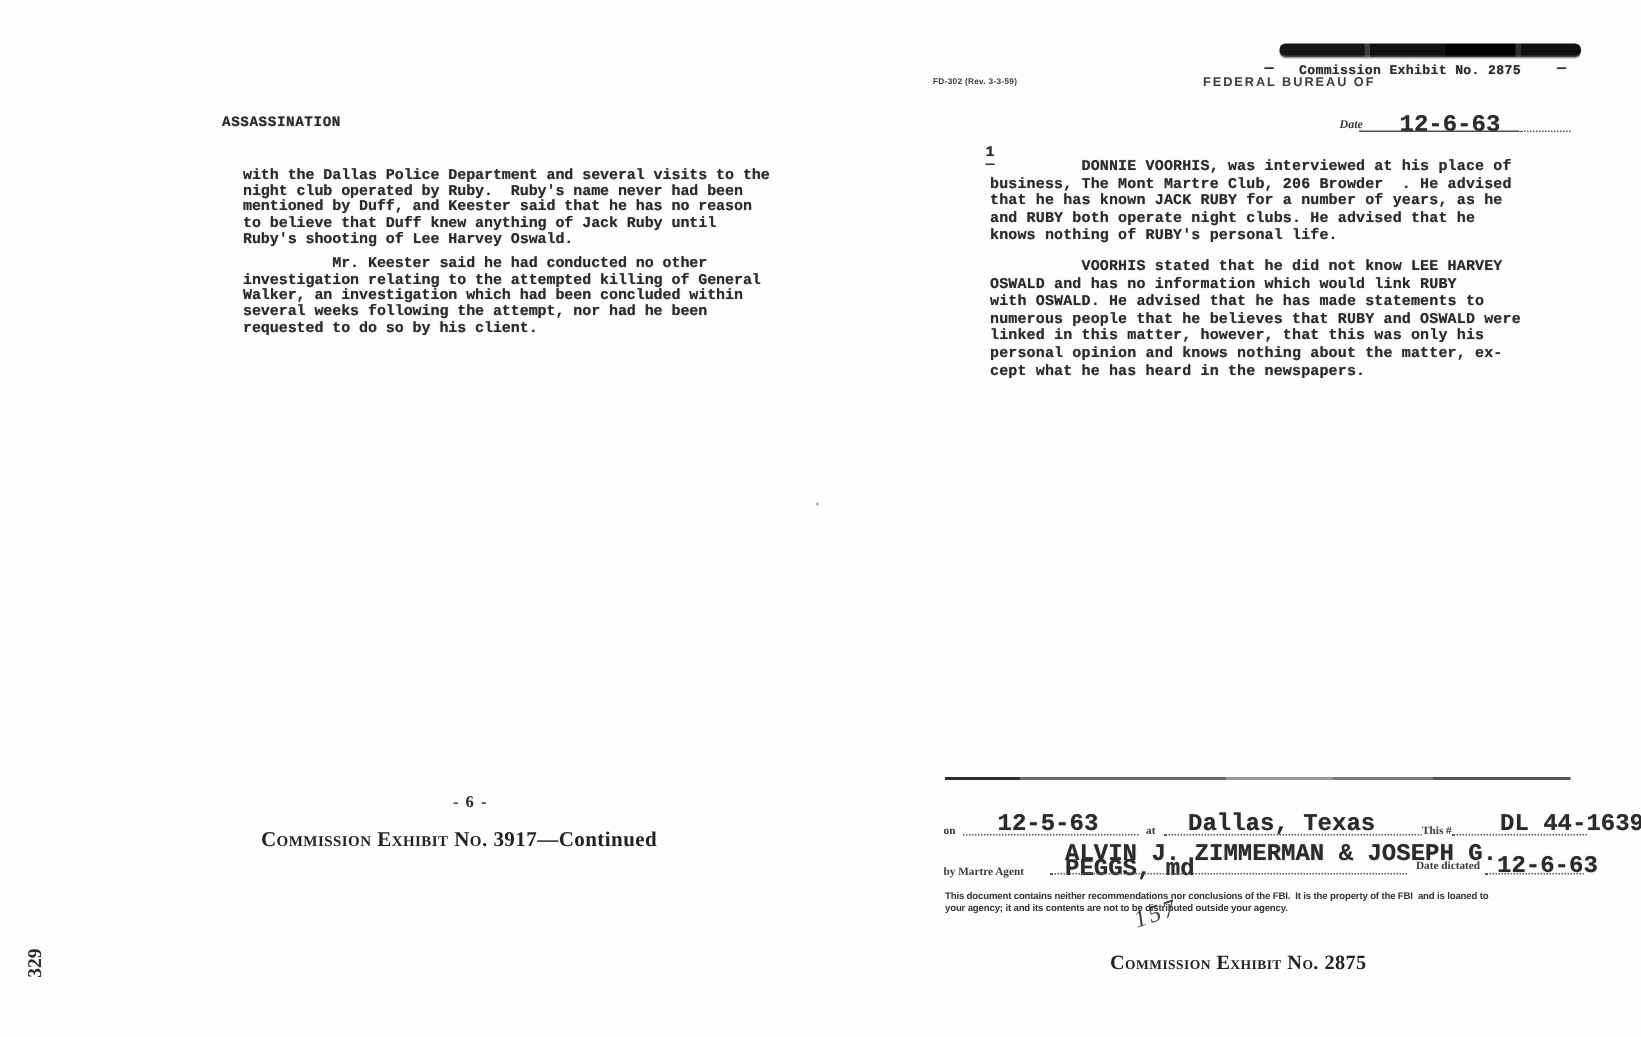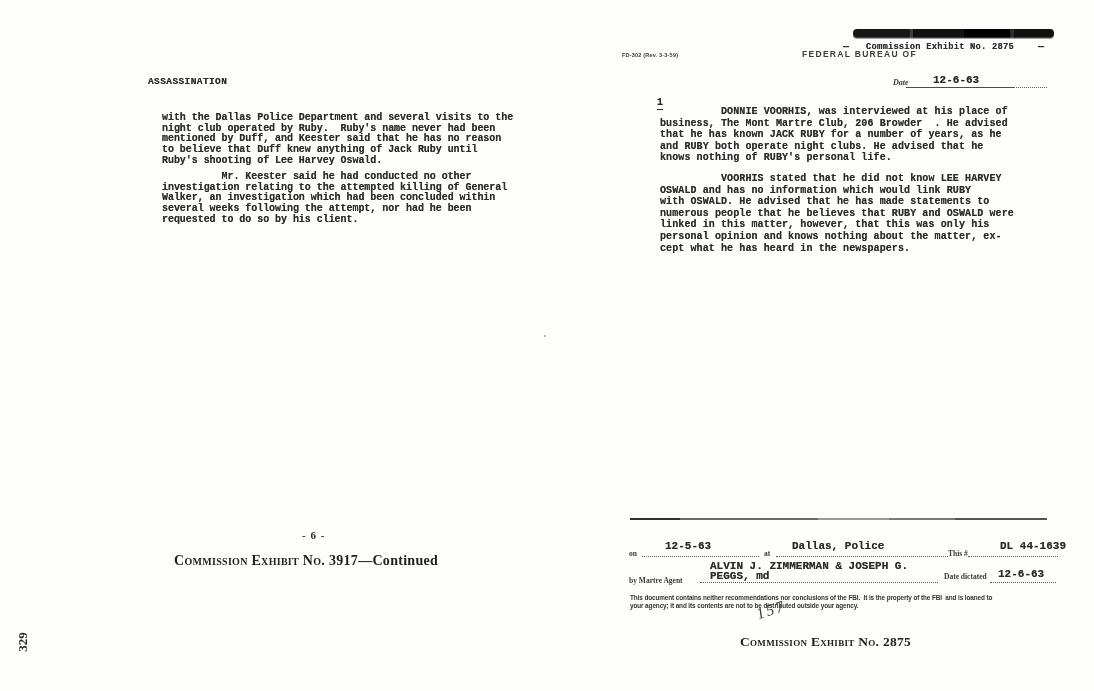--- a/index.html
+++ b/index.html
@@ -37,21 +37,21 @@
   
   .form-id{font-family:"Liberation Sans","DejaVu Sans",sans-serif;font-size:5.5px;font-weight:700;color:#3a3a3a;letter-spacing:0.2px;}
   .agency{font-family:"Liberation Sans","DejaVu Sans",sans-serif;font-size:8.5px;font-weight:700;color:#3c3c3c;letter-spacing:1.3px;white-space:nowrap;padding-left:47px;}
   .sticker{
     background:linear-gradient(90deg,#161616 0 28%,#3d3d3d 28.5% 30%,#111 30% 55%,#000 55% 78%,#2e2e2e 78.5% 80%,#101010 80% 100%);
     border-radius:4px;
     box-shadow:0 1px 0 rgba(0,0,0,0.35), inset 0 -1px 0 rgba(255,255,255,0.18);
   }
   .stamp-text{font-size:8.8px;letter-spacing:0.2px;}
   .flabel{font-family:"Liberation Serif","DejaVu Serif",serif;font-size:7.5px;font-weight:700;color:#3a3a3a;white-space:nowrap;}
-  .fvalue{font-size:11px;white-space:nowrap;}
+  .fvalue{font-size:16px;white-space:nowrap;}
   .fline{border-bottom:1.3px dotted #5a5a5a;height:0;}
   .fline-solid{border-bottom:1px solid #4d4d4d;height:0;}
   .date-label{font-family:"Liberation Serif","DejaVu Serif",serif;font-style:italic;font-size:8px;font-weight:700;color:#3a3a3a;}
   .sep{background:linear-gradient(90deg,#2f2f2f 0 12%,#6a6a6a 12% 45%,#9a9a9a 45% 62%,#7a7a7a 62% 78%,#555 78% 100%);height:1.6px;}
   .disclaimer{
     font-family:"Liberation Sans","DejaVu Sans",sans-serif;
     font-size:6.4px;font-weight:700;color:#333;line-height:7.6px;
     letter-spacing:-0.1px;white-space:pre;
   }
   .handwriting{
@@ -127,21 +127,21 @@
 personal opinion and knows nothing about the matter, ex-
 cept what he has heard in the newspapers.</div>
 
     <div class="abs sep" style="left:630px;top:518px;width:417px;"></div>
 
     <div class="abs flabel" style="left:629px;top:549px;">on</div>
     <div class="abs tw fvalue" style="left:665px;top:540px;">12-5-63</div>
     <div class="abs fline" style="left:642px;top:556px;width:117px;"></div>
 
     <div class="abs flabel" style="left:764px;top:549px;">at</div>
-    <div class="abs tw fvalue" style="left:792px;top:540px;">Dallas, Police</div>
+    <div class="abs tw fvalue" style="left:792px;top:540px;">Dallas, Texas</div>
     <div class="abs fline" style="left:776px;top:556px;width:172px;"></div>
 
     <div class="abs flabel" style="left:948px;top:549px;">This #</div>
     <div class="abs tw fvalue" style="left:1000px;top:540px;text-align:right;">DL 44-1639</div>
     <div class="abs fline" style="left:968px;top:556px;width:90px;"></div>
 
     <div class="abs tw fvalue" style="left:710px;top:560px;">ALVIN J. ZIMMERMAN &amp; JOSEPH G.</div>
     <div class="abs tw fvalue" style="left:710px;top:570px;">PEGGS, md</div>
     <div class="abs flabel" style="left:629px;top:576px;">by Martre Agent</div>
     <div class="abs fline" style="left:700px;top:582px;width:238px;"></div>

